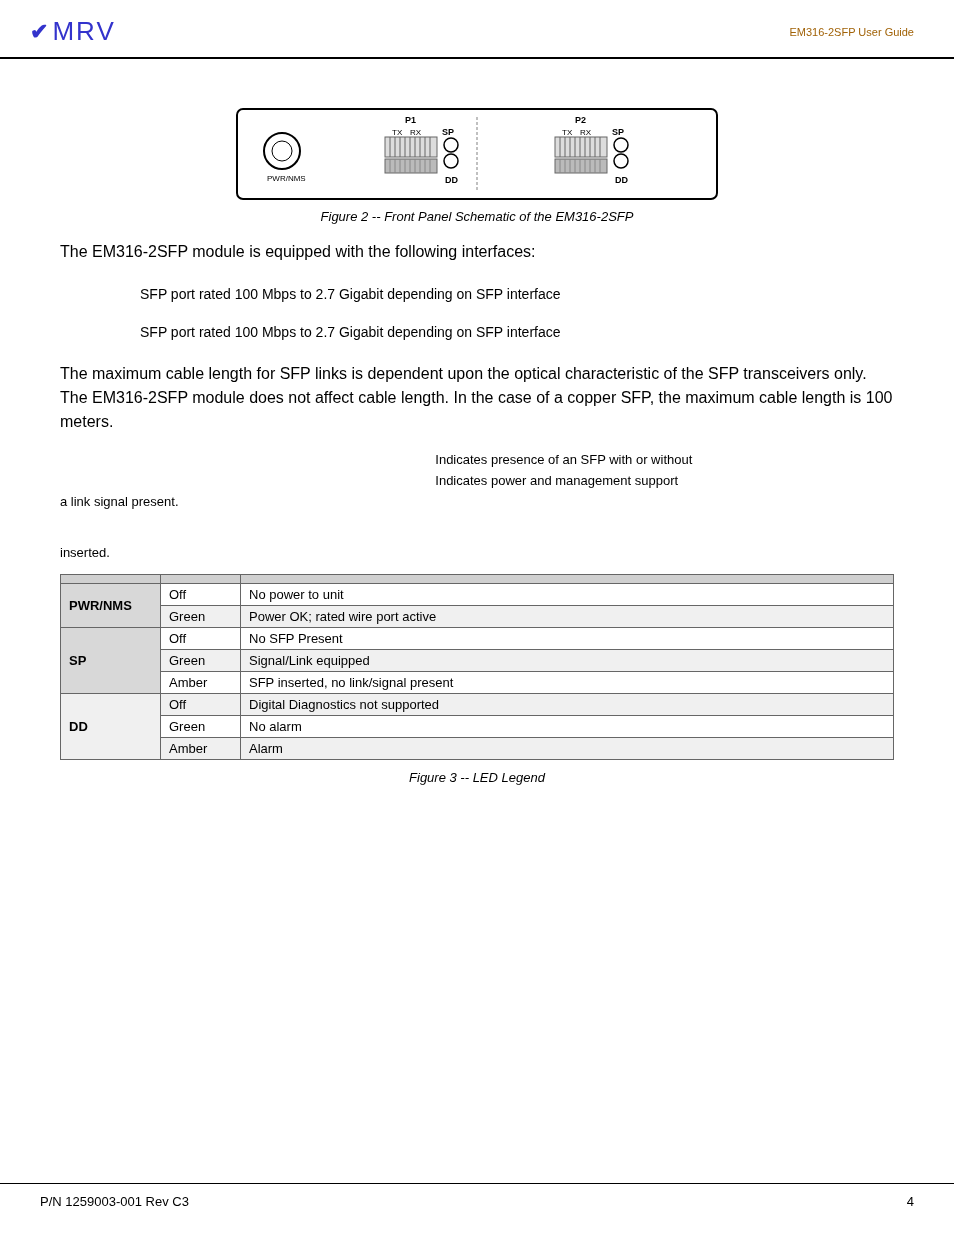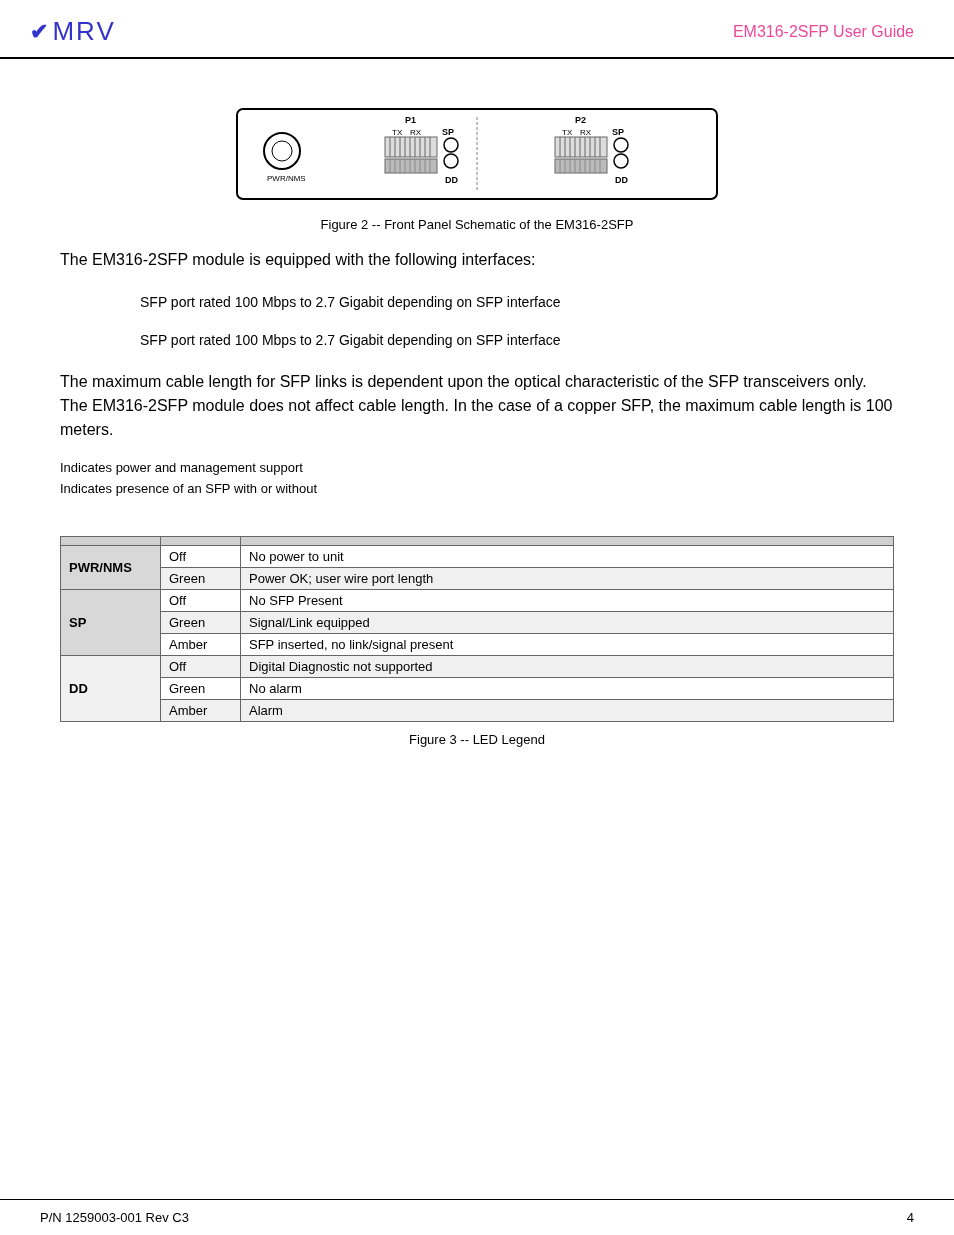--- a/index.html
+++ b/index.html
@@ -35,41 +35,41 @@
       color: #3333cc;
       font-weight: bold;
     }
     .logo-text {
       font-size: 26px;
       font-weight: normal;
       color: #3333cc;
       letter-spacing: 2px;
     }
     .header-title {
-      font-size: 16px;
-      color: #ec4899;
+      font-size: 11px;
+      color: #a16207;
     }
 
     
     .content {
       padding: 20px 60px 20px 60px;
     }
 
     
     .figure-container {
       display: flex;
       flex-direction: column;
       align-items: center;
       margin: 20px 0 16px 0;
     }
 
     .figure-caption {
       font-size: 13px;
-      margin-top: 8px;
       text-align: center;
+      font-style: italic;
     }
 
     
     .paragraph {
       margin: 14px 0;
       font-size: 16px;
       line-height: 1.5;
     }
 
     .bullet-list {
@@ -102,21 +102,21 @@
     }
     .led-indicator-label-cell {
       background: #d8d8d8;
       font-weight: bold;
       vertical-align: middle;
     }
 
     
     .footer {
       position: absolute;
-      bottom: 0;
+      bottom: 16px;
       left: 0;
       right: 0;
       padding: 10px 40px;
       border-top: 1px solid #000;
       display: flex;
       justify-content: space-between;
       font-size: 13px;
     }
 
     
@@ -243,23 +243,30 @@
   <p class="paragraph">The EM316-2SFP module is equipped with the following interfaces:</p>
 
   <div class="bullet-list">
     <div class="bullet-item">SFP port rated 100 Mbps to 2.7 Gigabit depending on SFP interface</div>
     <div class="bullet-item">SFP port rated 100 Mbps to 2.7 Gigabit depending on SFP interface</div>
   </div>
 
   <p class="paragraph">The maximum cable length for SFP links is dependent upon the optical characteristic of the SFP transceivers only. The EM316-2SFP module does not affect cable length. In the case of a copper SFP, the maximum cable length is 100 meters.</p>
 
   <div class="two-col-desc">
+    <div class="left-desc">
+
+      <div style="height: 42px;"></div>
+      <div>a link signal present.</div>
+      <div style="height: 30px;"></div>
+      <div>inserted.</div>
+    </div>
     <div class="right-desc">
+      <div>Indicates  presence  of  an  SFP  with  or  without</div>
       <div>Indicates power and management support</div>
-      <div>Indicates  presence  of  an  SFP  with  or  without</div>
       <div style="height: 26px;"></div>
     </div>
   </div>
 
   <table class="led-table">
     <thead>
       <tr>
         <th style="width:100px;"></th>
         <th style="width:80px;"></th>
         <th></th>
@@ -267,41 +274,41 @@
     </thead>
     <tbody>
 
       <tr>
         <td rowspan="2" class="led-indicator-label-cell">PWR/NMS</td>
         <td>Off</td>
         <td>No power to unit</td>
       </tr>
       <tr>
         <td>Green</td>
-        <td>Power OK; user wire port length</td>
+        <td>Power OK; rated wire port active</td>
       </tr>
 
       <tr>
         <td rowspan="3" class="led-indicator-label-cell">SP</td>
         <td>Off</td>
         <td>No SFP Present</td>
       </tr>
       <tr>
         <td>Green</td>
         <td>Signal/Link equipped</td>
       </tr>
       <tr>
         <td>Amber</td>
         <td>SFP inserted, no link/signal present</td>
       </tr>
 
       <tr>
         <td rowspan="3" class="led-indicator-label-cell">DD</td>
         <td>Off</td>
-        <td>Digital Diagnostic not supported</td>
+        <td>Digital Diagnostics not supported</td>
       </tr>
       <tr>
         <td>Green</td>
         <td>No alarm</td>
       </tr>
       <tr>
         <td>Amber</td>
         <td>Alarm</td>
       </tr>
     </tbody>

